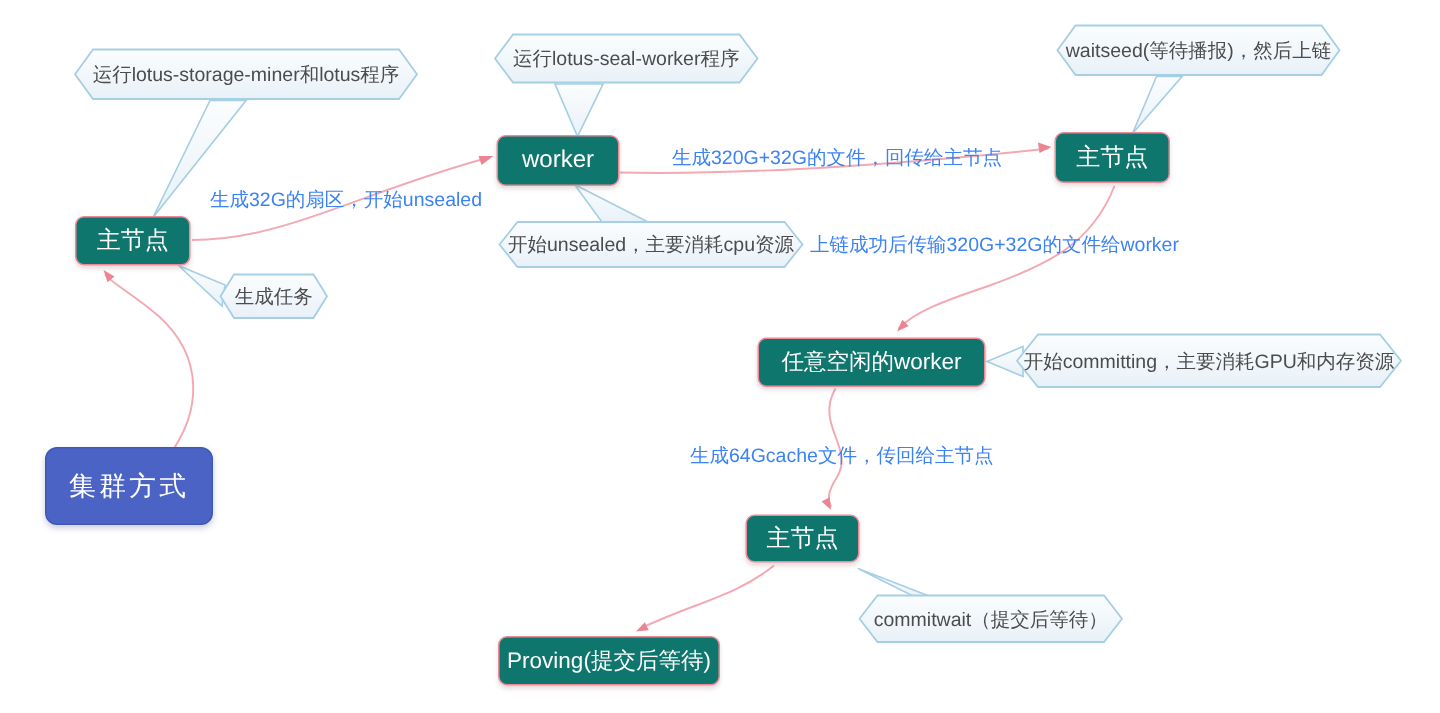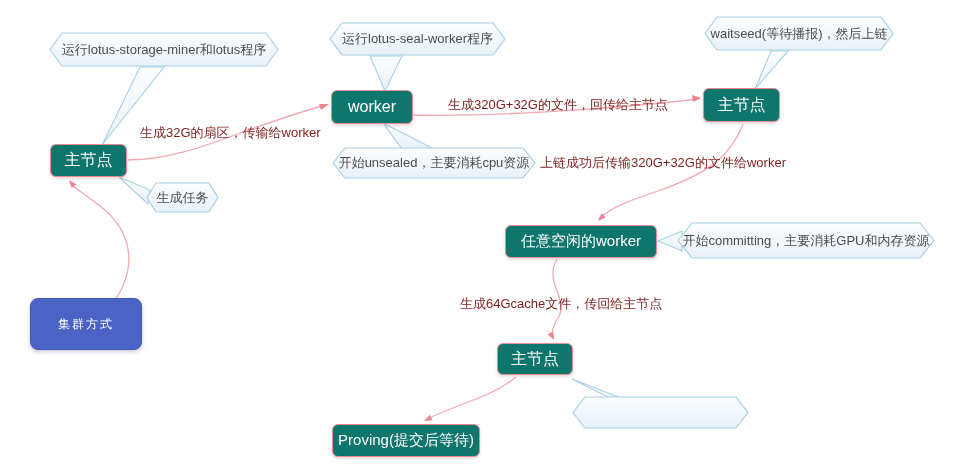--- a/index.html
+++ b/index.html
@@ -10,28 +10,28 @@
   .layer{position:absolute;left:0;top:0;}
   .node{
     position:absolute;display:flex;align-items:center;justify-content:center;
     background:#0f766e;border:1px solid #ee8a97;border-radius:6px;
     color:#ffffff;font-size:16px;box-shadow:0 2px 3px rgba(160,120,125,.25);
     white-space:nowrap;cursor:default;box-sizing:border-box;
   }
   .node.small{font-size:15px;}
   .node.root{
     background:#4a63c5;border-color:#4058b5;border-radius:8px;
-    font-size:12px;letter-spacing:2px;box-shadow:0 2px 4px rgba(100,110,160,.35);
+    font-size:18px;letter-spacing:2px;box-shadow:0 2px 4px rgba(100,110,160,.35);
   }
   .callout-text{
     position:absolute;display:flex;align-items:center;justify-content:center;
     font-size:13px;color:#4c4c4c;white-space:nowrap;box-sizing:border-box;
   }
   .edge-label{
-    position:absolute;font-size:13px;color:#7f1d1d;white-space:nowrap;
+    position:absolute;font-size:13px;color:#3b82f6;white-space:nowrap;
     text-align:left;
   }
 </style>
 </head>
 <body>
 
 <div class="canvas">
 
   <svg class="layer" width="960" height="475" viewBox="0 0 960 475">
     <defs>
@@ -78,23 +78,24 @@
       <polygon points="573,412.5 585,397 736,397 748,412.5 736,428 585,428"></polygon>
       <polygon points="147,197.5 156,183 209,183 218,197.5 209,212 156,212"></polygon>
     </g>
   </svg>
 
   <div class="callout-text" style="left:50px;top:33px;width:228px;height:33px">运行lotus-storage-miner和lotus程序</div>
   <div class="callout-text" style="left:330px;top:23px;width:175px;height:32px">运行lotus-seal-worker程序</div>
   <div class="callout-text" style="left:705px;top:17px;width:188px;height:33px">waitseed(等待播报)，然后上链</div>
   <div class="callout-text" style="left:333px;top:148px;width:202px;height:30px">开始unsealed，主要消耗cpu资源</div>
   <div class="callout-text" style="left:678px;top:223px;width:256px;height:35px">开始committing，主要消耗GPU和内存资源</div>
+  <div class="callout-text" style="left:573px;top:397px;width:175px;height:31px">commitwait（提交后等待）</div>
   <div class="callout-text" style="left:147px;top:183px;width:71px;height:29px">生成任务</div>
 
-  <div class="edge-label" style="left:140px;top:124px;width:180px">生成32G的扇区，传输给worker</div>
+  <div class="edge-label" style="left:140px;top:124px;width:180px">生成32G的扇区，开始unsealed</div>
   <div class="edge-label" style="left:448px;top:96px;width:220px">生成320G+32G的文件，回传给主节点</div>
   <div class="edge-label" style="left:540px;top:154px;width:232px">上链成功后传输320G+32G的文件给worker</div>
   <div class="edge-label" style="left:460px;top:295px;width:196px">生成64Gcache文件，传回给主节点</div>
 
   <div class="node root" style="left:30px;top:298px;width:112px;height:52px">集群方式</div>
   <div class="node" style="left:50px;top:144px;width:77px;height:33px">主节点</div>
   <div class="node" style="left:331px;top:90px;width:82px;height:34px">worker</div>
   <div class="node" style="left:703px;top:88px;width:77px;height:34px">主节点</div>
   <div class="node small" style="left:505px;top:225px;width:152px;height:33px">任意空闲的worker</div>
   <div class="node" style="left:497px;top:343px;width:76px;height:32px">主节点</div>

